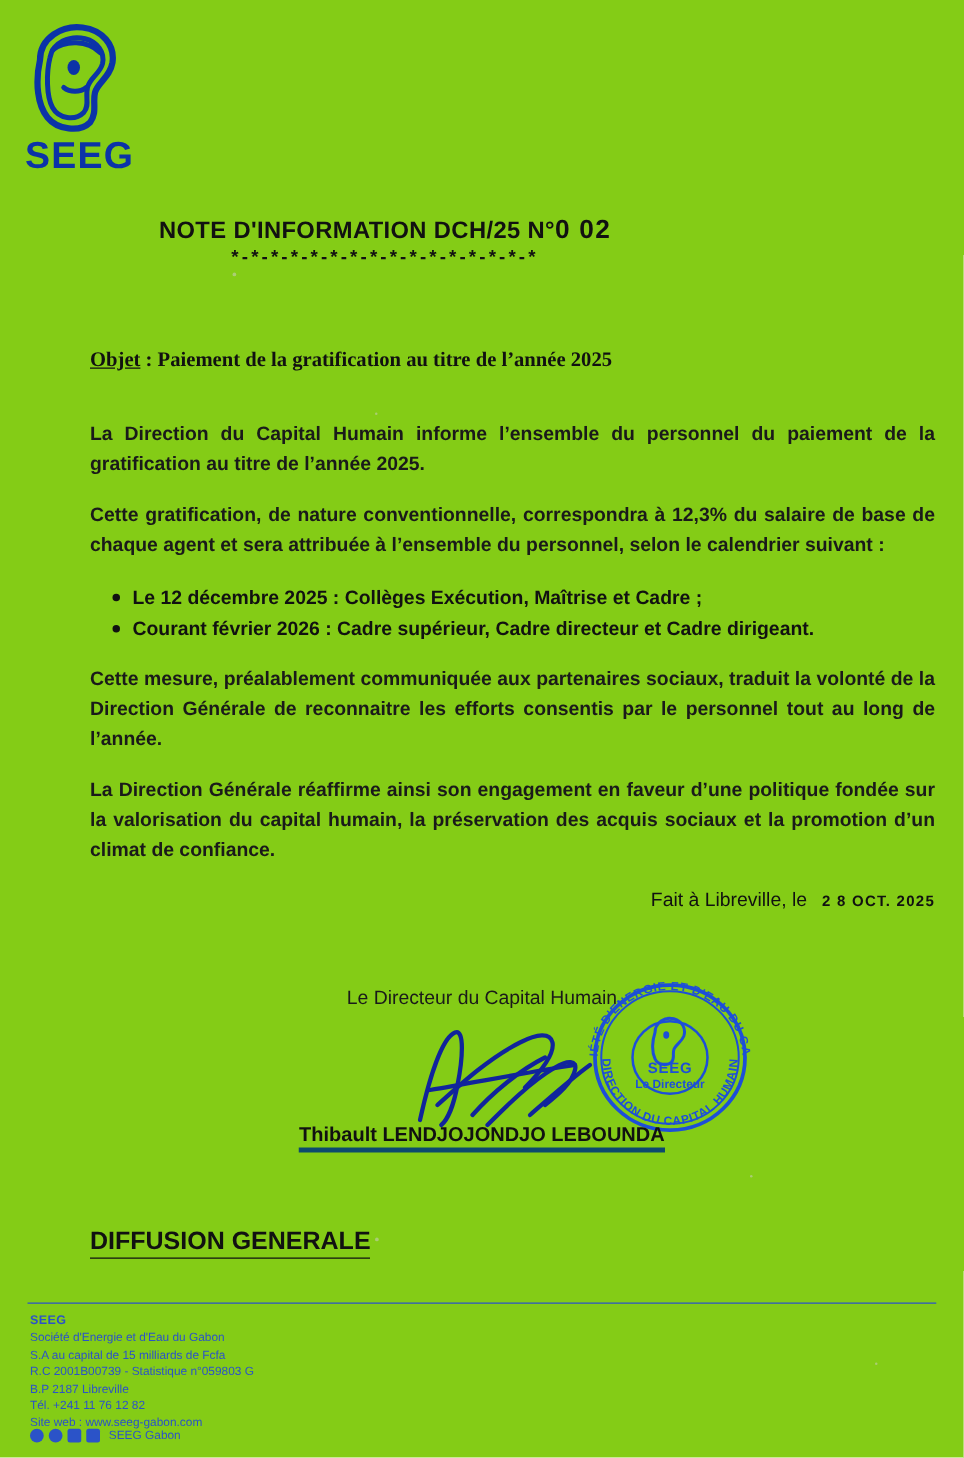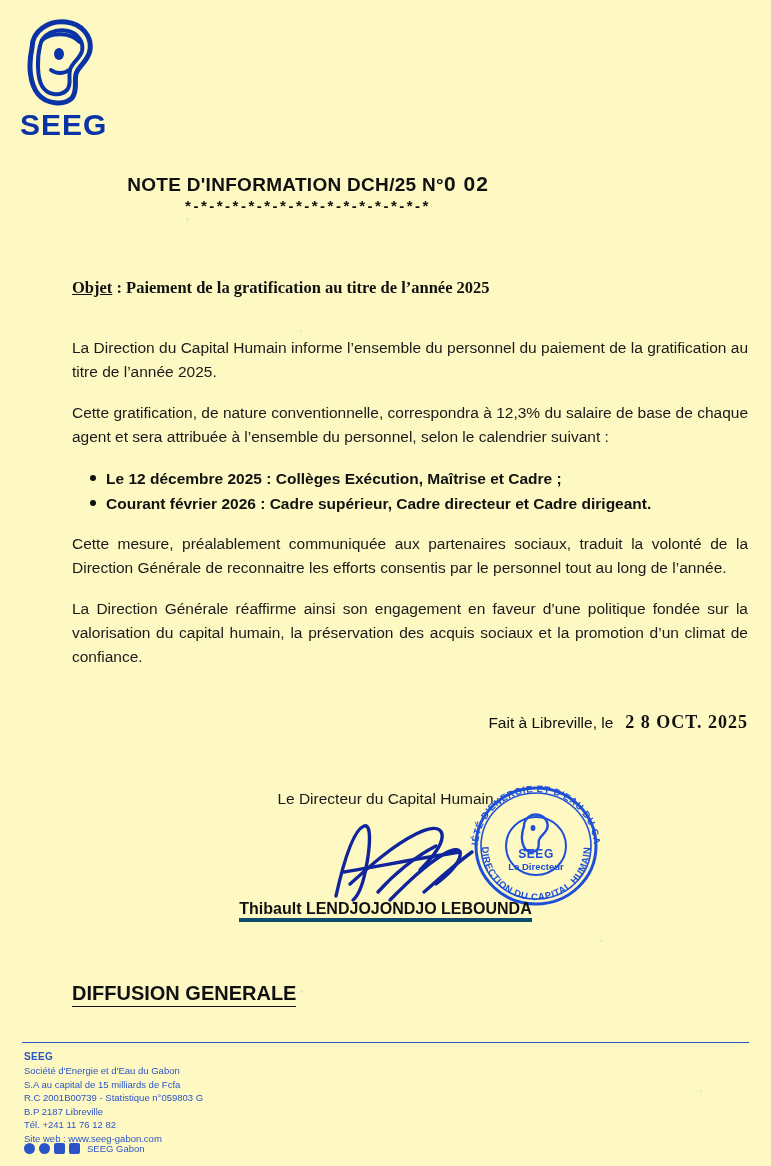--- a/index.html
+++ b/index.html
@@ -9,21 +9,21 @@
   }
   body {
     font-family: "Liberation Sans", sans-serif;
     color: #111111;
   }
   .page {
     position: relative;
     width: 771px;
     height: 1166px;
     overflow: hidden;
-    background: #fef9c3;
+    background: #84cc16;
   }
 
   
   .logo-block {
     position: absolute;
     left: 18px;
     top: 18px;
     width: 120px;
   }
   .logo-mark {
@@ -82,20 +82,21 @@
     margin-bottom: 38px;
   }
   .objet .u { text-decoration: underline; }
 
   .para {
     font-size: 15.5px;
     line-height: 1.55;
     text-align: justify;
     margin: 16px 0 17px 0;
     color: #1a1a1a;
+    font-weight: bold;
   }
   ul.calendar {
     margin: 0 0 15px 0;
     padding-left: 34px;
     list-style: none;
   }
   ul.calendar li {
     position: relative;
     font-size: 15.5px;
     font-weight: bold;
@@ -116,23 +117,23 @@
   
   .place-date {
     position: absolute;
     left: 72px;
     top: 712px;
     width: 676px;
     text-align: right;
     font-size: 15.5px;
   }
   .date-stamp {
-    font-family: Liberation Serif, serif;
-    font-weight: bold;
-    font-size: 18px;
+    font-family: Liberation Sans, sans-serif;
+    font-weight: bold;
+    font-size: 12px;
     letter-spacing: 1px;
     margin-left: 12px;
   }
   .sign-title {
     position: absolute;
     left: 0;
     top: 790px;
     width: 771px;
     text-align: center;
     font-size: 15.5px;

